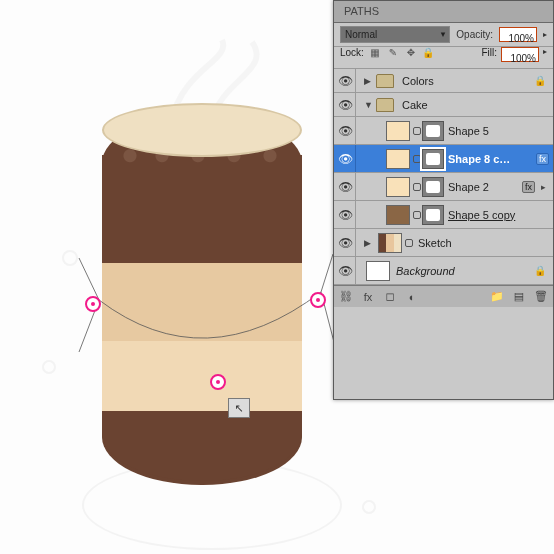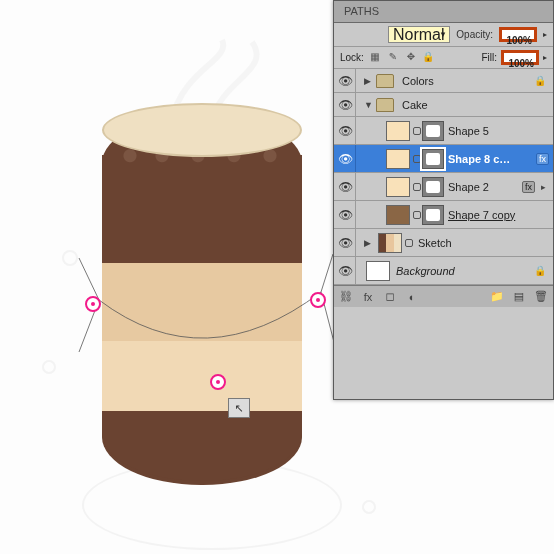--- a/index.html
+++ b/index.html
@@ -37,26 +37,26 @@
 .plate { position:absolute; left:50px; top:440px; width:260px; height:90px; border:2px solid #ddd; border-radius:50%; opacity:.3; }
 .bubble { position:absolute; border:2px solid #e4e4e4; border-radius:50%; opacity:.4; }
 .bu1{left:30px;top:230px;width:16px;height:16px;} .bu2{left:10px;top:340px;width:14px;height:14px;}
 .bu3{left:320px;top:90px;width:10px;height:10px;} .bu4{left:330px;top:480px;width:14px;height:14px;}
 
 .panel { position:absolute; left:333px; top:0; width:221px; height:400px; background:#c9c9c9; border:1px solid #5a5a5a; font-size:11px; color:#222; box-shadow:0 0 4px rgba(0,0,0,.4); }
 .tabs { display:flex; height:22px; background:#a9a9a9; border-bottom:1px solid #6a6a6a; }
 .tab { padding:4px 10px; color:#444; }
 .tab.active { background:#c9c9c9; color:#000; border-right:1px solid #6a6a6a; }
 .row1 { display:flex; align-items:center; height:24px; padding:0 6px; gap:6px; border-bottom:1px solid #9a9a9a; }
-.select { flex:1; height:17px; background:#fef9c3; border:1px solid #888; font-size:16px; padding:0 4px; line-height:15px; position:relative;margin-left:48px; }
+.select { flex:1; height:17px; background:#737373; border:1px solid #888; font-size:10px; padding:0 4px; line-height:15px; position:relative; }
 .select:after { content:"▾"; position:absolute; right:4px; top:0; font-size:9px; }
 .label-sm { font-size:10px; color:#333; }
-.field-sm { width:38px; height:15px; background:#fff; border:3px solid #c2410c; font-size:10px; text-align:right; padding:4px 2px; line-height:13px;font-weight:bold; }
+.field-sm { width:38px; height:15px; background:#fff; border:1px solid #c2410c; font-size:10px; text-align:right; padding:4px 2px; line-height:13px; }
 .arrow-sm { font-size:8px; color:#333; }
-.row2 { display:flex; align-items:center; height:22px; padding:0 6px; gap:4px; border-bottom:1px solid #9a9a9a; }
+.row2 { display:flex; align-items:flex-start; height:22px; padding:0 6px; gap:4px; border-bottom:1px solid #9a9a9a; }
 .row2 .lbl { font-size:10px; }
 .lock-ic { display:inline-block; width:14px; height:14px; text-align:center; font-size:10px; color:#555; }
 .layers { background:#c9c9c9; }
 .layer { display:flex; align-items:center; height:28px; border-bottom:1px solid #9a9a9a; padding-left:2px; }
 .layer.group { height:24px; }
 .layer.selected { background:#3b7fd9; color:#fff; }
 .eye { width:20px; text-align:center; font-size:12px; color:#333; border-right:1px solid #9a9a9a; height:100%; line-height:28px; }
 .selected .eye { color:#fff; border-right-color:#2b66b8; }
 .layer.group .eye{line-height:24px;}
 .indent { display:inline-block; }
@@ -194,21 +194,21 @@
       <span class="lname">Shape 2</span>
       <span class="fx-badge">fx</span>
       <span class="caret" style="margin-left:2px">▸</span>
     </div>
     <div class="layer sub">
       <div class="eye">👁</div>
       <span class="indent"></span>
       <div class="thumb brown"></div>
       <div class="masklink"></div>
       <div class="mask"></div>
-      <span class="lname underline">Shape 7 copy</span>
+      <span class="lname underline">Shape 5 copy</span>
     </div>
     <div class="layer">
       <div class="eye">👁</div>
       <span class="indent" style="width:8px"></span>
       <span class="caret">▶</span>
       <div class="thumb palette"></div>
       <div class="masklink"></div>
       <span class="lname">Sketch</span>
     </div>
     <div class="layer">

